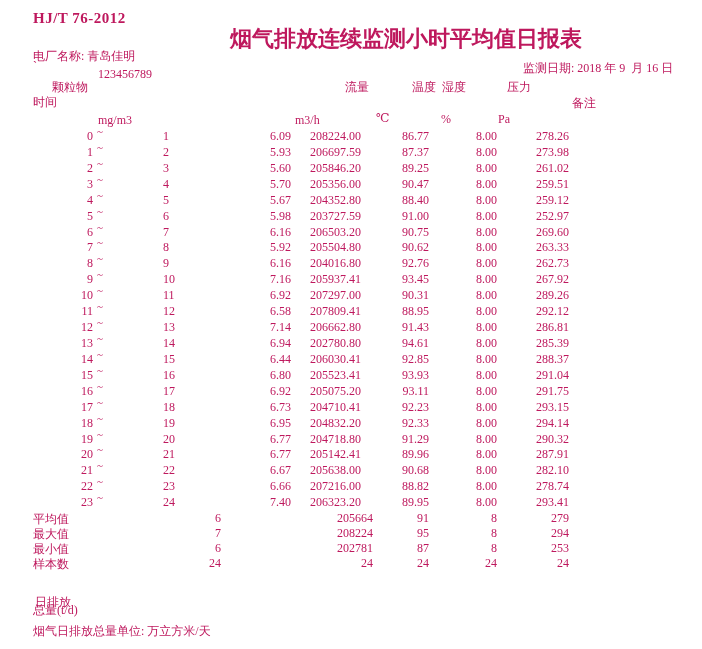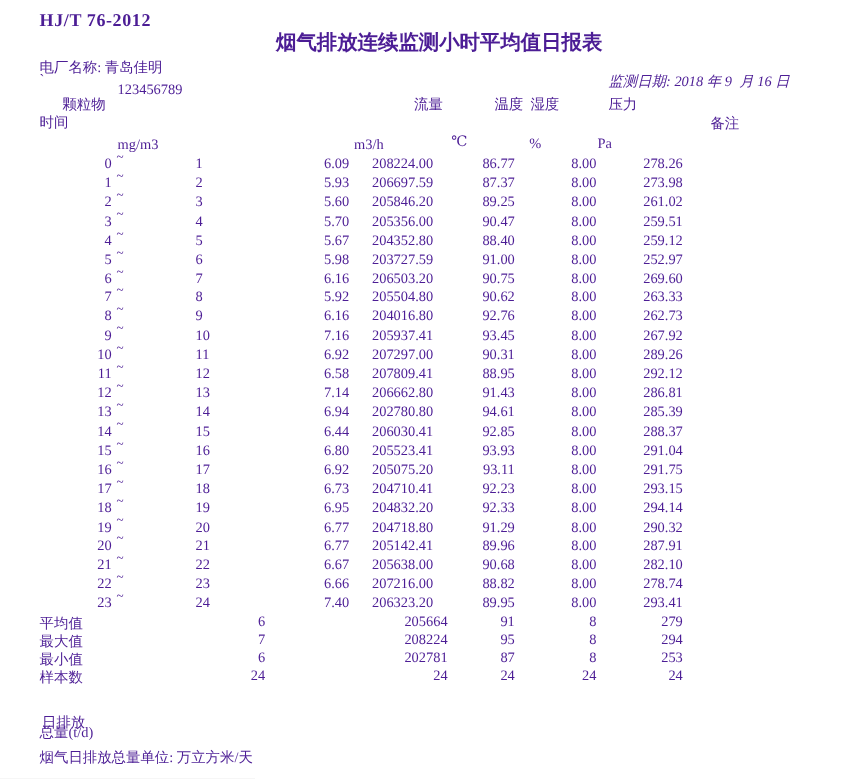--- a/index.html
+++ b/index.html
@@ -1,36 +1,36 @@
 <!DOCTYPE html>
 <html><head>
 <meta charset="utf-8">
 <style>
   html,body{margin:0;padding:0;background:#e8e8e8;}
   #page{
     position:relative;width:702px;height:649px;background:#ffffff;
     font-family:"Liberation Serif","DejaVu Serif",serif;
-    color:#4c1d95;overflow:hidden;
+    color:#be185d;overflow:hidden;
   }
   .abs{position:absolute;white-space:pre;line-height:1.15;}
   .cn{font-size:12px;}
   .num{font-size:12px;}
   #std{left:33px;top:10px;font-size:15px;font-weight:bold;letter-spacing:0.5px;}
-  #title{left:230px;top:26px;font-size:17px;font-weight:bold;letter-spacing:0px;}
+  #title{left:230px;top:26px;font-size:22px;font-weight:bold;letter-spacing:0px;}
   #plant{left:33px;top:50px;}
   #tick{left:33px;top:60px;font-size:12px;}
   #plantid{left:98px;top:68px;}
-  #mdate{left:507px;top:62px;font-style:italic;}
+  #mdate{left:523px;top:62px;}
   #h-pm{left:52px;top:81px;}
   #h-flow{left:345px;top:81px;}
   #h-temp{left:412px;top:81px;}
   #h-hum{left:442px;top:81px;}
   #h-pres{left:507px;top:81px;}
   #h-time{left:33px;top:96px;}
-  #h-remark{left:572px;top:97px;margin-left:20px;}
+  #h-remark{left:572px;top:97px;}
   #u-pm{left:98px;top:114px;}
   #u-flow{left:295px;top:114px;}
   #u-temp{left:376px;top:112px;}
   #u-hum{left:441px;top:113px;}
   #u-pres{left:498px;top:113px;}
 
   #hourly{position:absolute;top:129px;left:0;width:702px;}
   .row{position:relative;height:15.93px;font-size:12px;}
   .c{position:absolute;top:0;left:0;text-align:right;white-space:pre;}
   .hstart{width:93px;}

